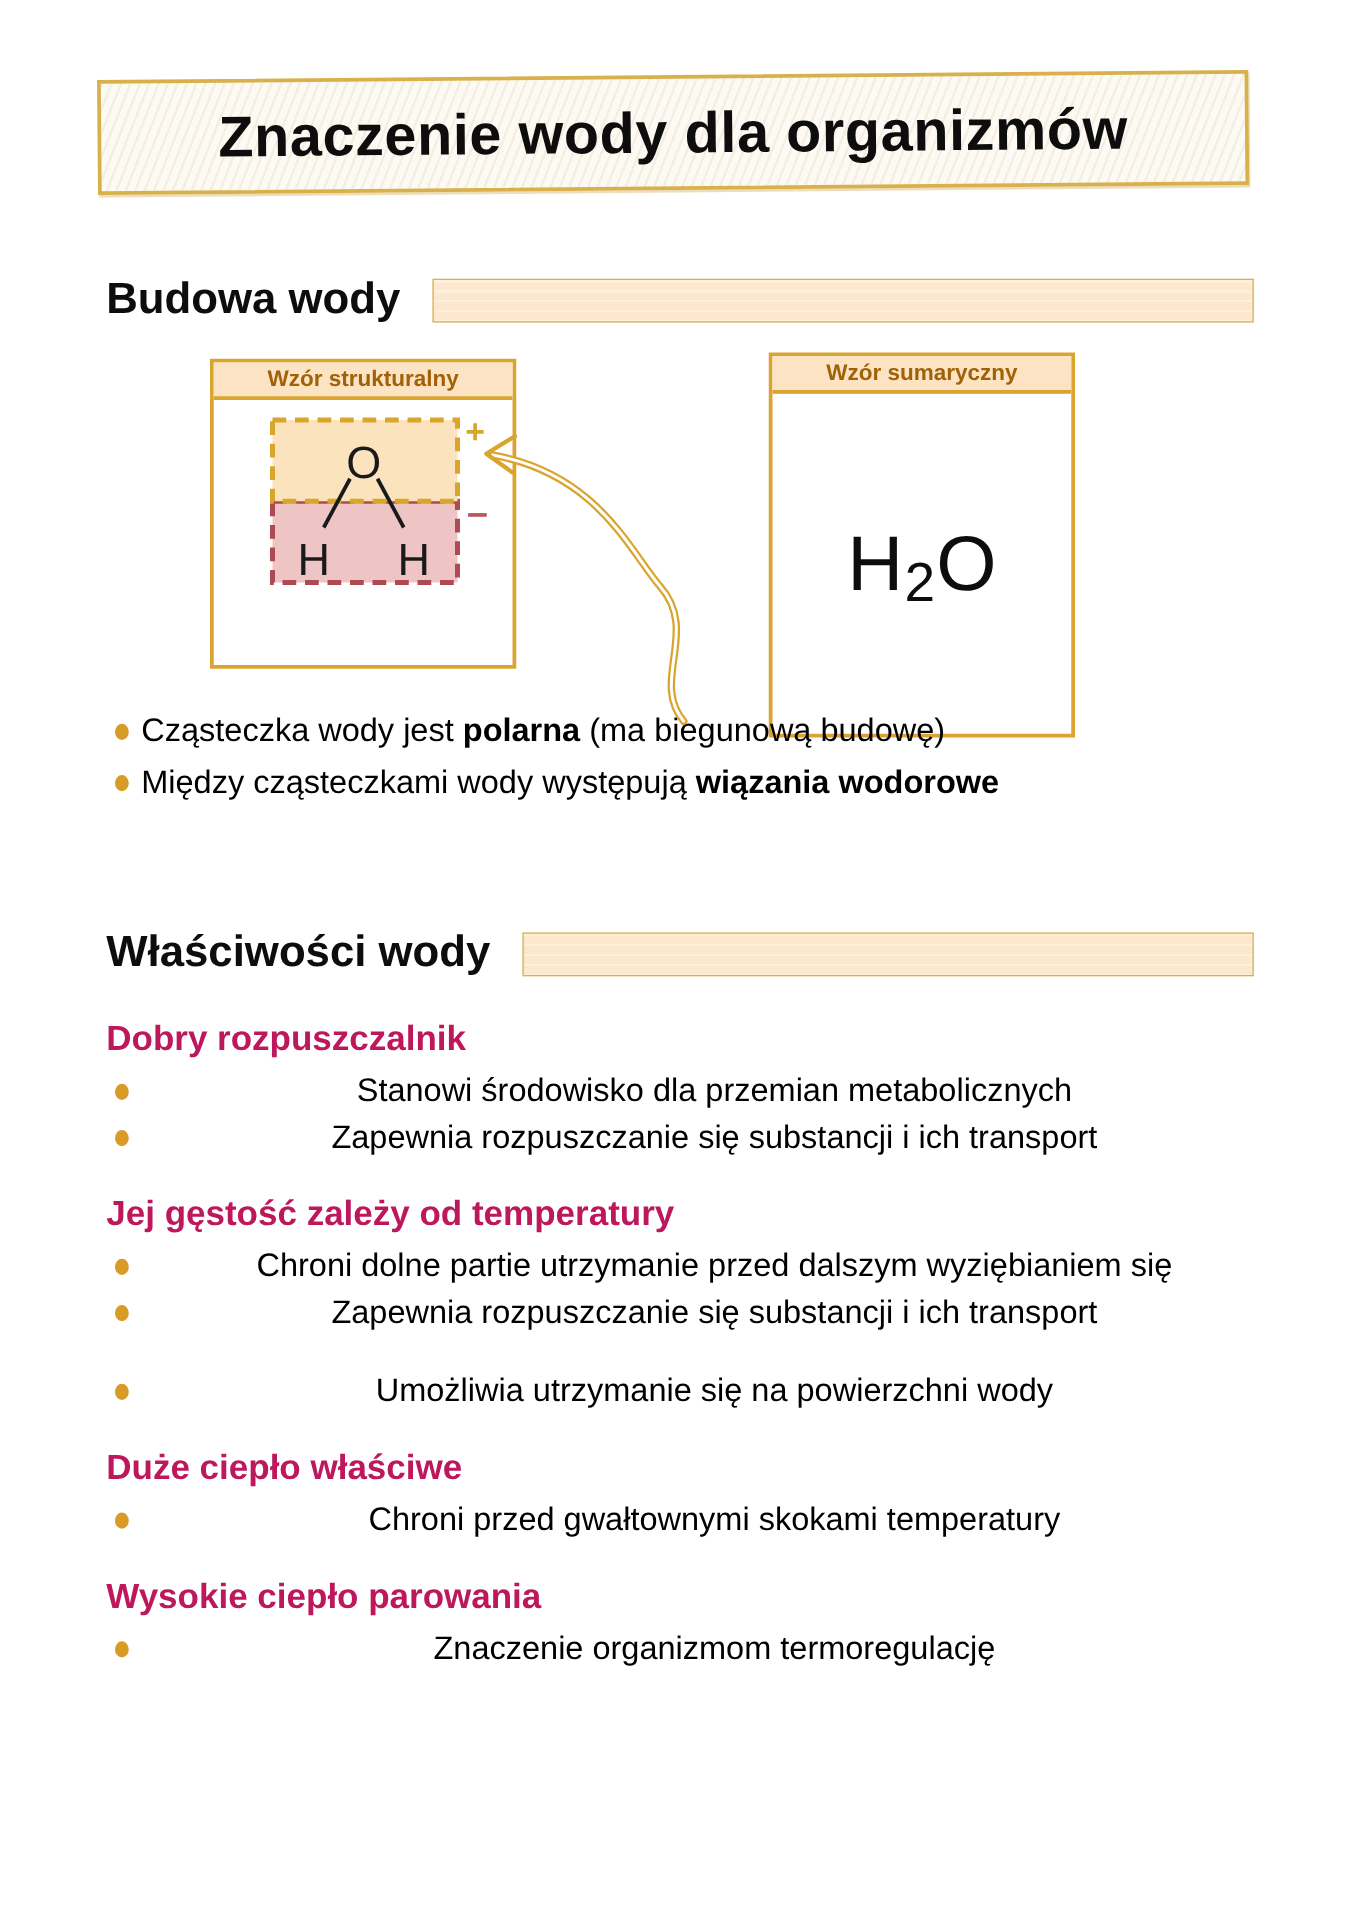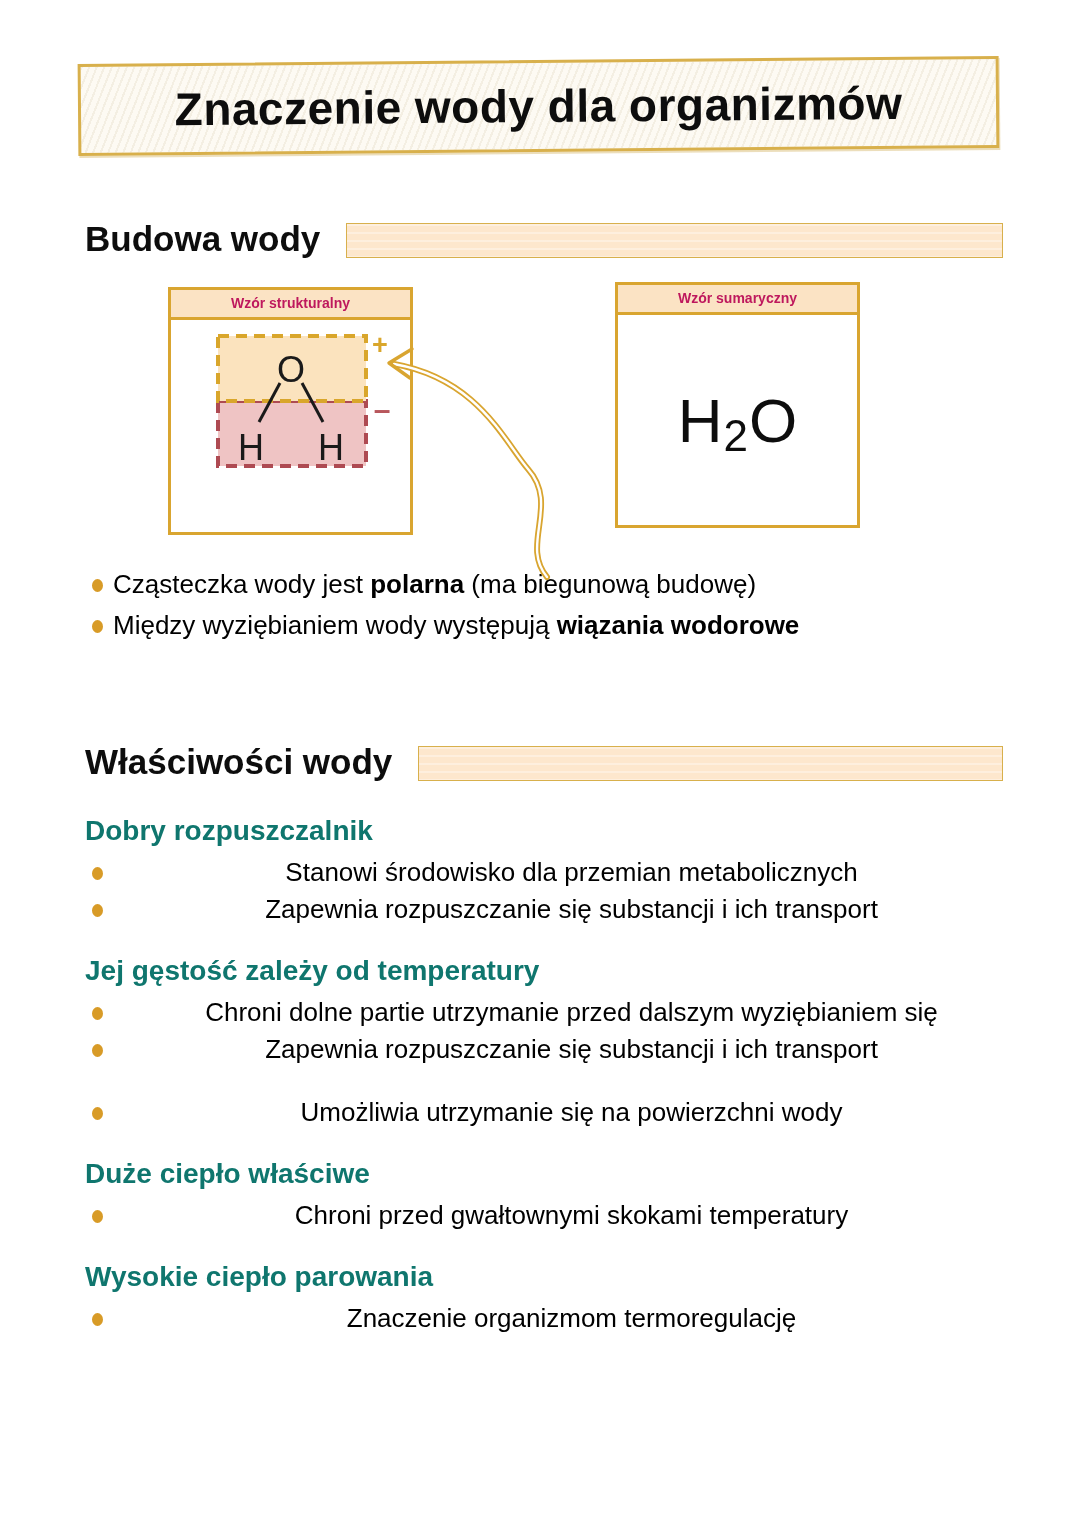--- a/index.html
+++ b/index.html
@@ -58,24 +58,24 @@
   
   .formula-box{
     position:absolute;box-sizing:border-box;
     border:3px solid var(--gold);
     background:#ffffff;
   }
   .formula-box .box-header{
     height:30px;box-sizing:border-box;
     border-bottom:3px solid var(--gold);
     background:var(--peach-band);
-    font-size:14px;font-weight:bold;text-align:center;line-height:27px;color:#be185d;
+    font-size:18px;font-weight:bold;text-align:center;line-height:27px;color:#a16207;
   }
   .structural{left:168px;top:287px;width:245px;height:248px;}
-  .summary{left:615px;top:282px;width:245px;height:246px;}
+  .summary{left:615px;top:282px;width:245px;height:308px;}
   .box-body{position:relative;width:100%;height:calc(100% - 30px);}
   .formula-display{
     display:flex;align-items:center;justify-content:center;height:100%;
     font-size:62px;color:#0d0d0d;
   }
   .formula-display .sub{
     font-size:44px;position:relative;top:16px;margin:0 1px;
   }
   
   .arrow-svg{position:absolute;left:360px;top:333px;width:212px;height:252px;z-index:5;}
@@ -86,21 +86,21 @@
   }
   ul.bullets li::before{
     content:"";position:absolute;left:7px;top:15px;width:11px;height:13px;
     border-radius:50%;background:var(--bullet);
   }
   .intro-bullets{position:absolute;left:85px;right:50px;top:564px;}
   
   .properties{position:absolute;left:85px;right:50px;top:814px;}
   .prop-group{margin-bottom:26px;}
   .prop-group h3{
-    margin:0 0 6px 0;font-size:28px;line-height:34px;font-weight:bold;color:#0f766e;
+    margin:0 0 6px 0;font-size:28px;line-height:34px;font-weight:bold;color:#be185d;
   }
   .prop-group ul.bullets li{line-height:37px;text-align:center;}
   .prop-group ul.bullets li::before{top:13px;}
   
   .mol-text{font-family:"Liberation Sans","DejaVu Sans",sans-serif;}
 </style>
 </head>
 <body>
 
 <div class="page">
@@ -148,21 +148,21 @@
       <div class="formula-display">
         <span>H</span>
         <span class="sub">2</span>
         <span>O</span>
       </div>
     </div>
   </div>
 
   <ul class="bullets intro-bullets" id="intro-bullets">
       <li><span>Cząsteczka wody jest </span><b>polarna</b><span> (ma biegunową budowę)</span></li>
-      <li><span>Między wyziębianiem wody występują </span><b>wiązania wodorowe</b></li>
+      <li><span>Między cząsteczkami wody występują </span><b>wiązania wodorowe</b></li>
     </ul>
 
   <div class="section-heading-row" style="top:742px">
     <h2>Właściwości wody</h2>
     <div class="heading-bar"></div>
   </div>
 
   <div class="properties" id="properties">
       <div class="prop-group">
         <h3>Dobry rozpuszczalnik</h3>

